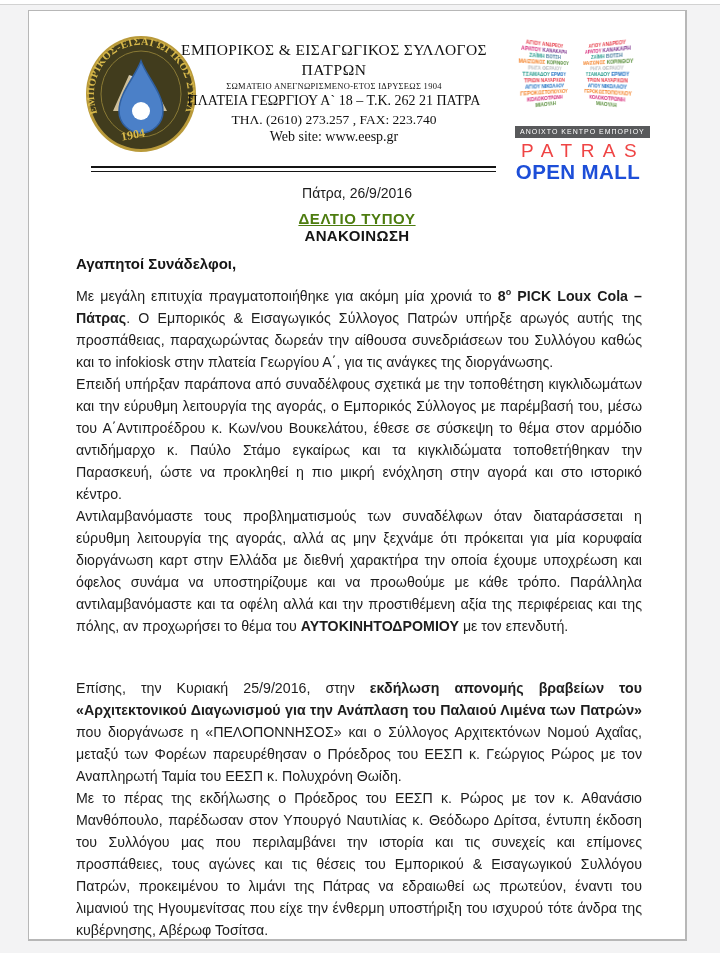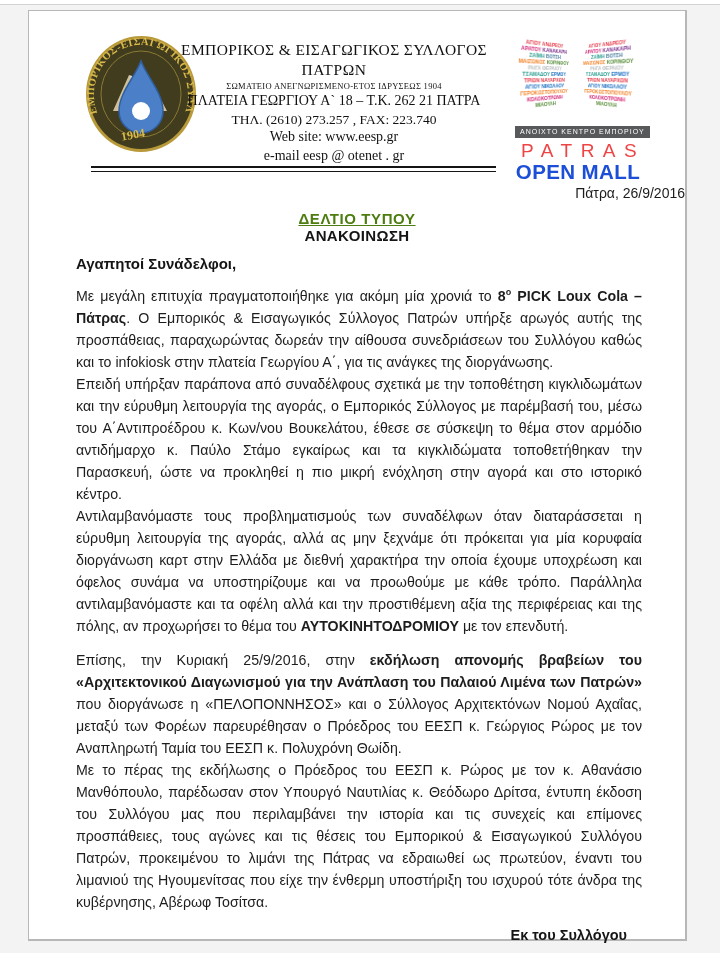--- a/index.html
+++ b/index.html
@@ -27,28 +27,28 @@
               font-size:5px;line-height:6px;font-weight:bold;text-align:center;word-break:break-word;}
   .face-l{left:3px;transform:perspective(120px) rotateY(24deg);}
   .face-r{left:63px;transform:perspective(120px) rotateY(-24deg);}
   .tagline-bar{display:inline-block;background:#58595b;color:#fff;font-size:7px;letter-spacing:1px;
                padding:2.5px 5px;white-space:nowrap;}
   .patras{font-size:19px;color:#ef4444;letter-spacing:8.5px;margin-top:2px;white-space:nowrap;margin-left:6px;}
   .openmall{font-size:20.5px;font-weight:800;color:#1d4ed8;letter-spacing:0.4px;margin-top:-2px;white-space:nowrap;}
   
   .double-rule{margin-left:62px;width:405px;height:3px;border-top:2px solid #141414;border-bottom:1px solid #141414;}
   
-  .date-line{margin-top:13px;text-align:right;font-size:14px;color:#1c1c1c;}
+  .date-line{margin-top:13px;text-align:center;font-size:14px;color:#1c1c1c;}
   .doc-title{margin-top:9px;text-align:center;font-size:15px;font-weight:bold;letter-spacing:0.6px;
              text-decoration:underline;color:#4d7c0f;}
   .doc-subtitle{text-align:center;font-size:15px;font-weight:bold;letter-spacing:0.4px;color:#151515;}
   .salutation{margin:11px 43px 0 47px;font-size:15px;font-weight:bold;color:#151515;}
   .doc-body{margin:13px 43px 0 47px;color:#1d1d1d;}
   .doc-body p{margin:0;font-size:14.2px;line-height:22px;text-align:justify;}
-  .doc-body p.gap{margin-top:12px;}
+  .doc-body p.gap{margin-top:40px;}
   .doc-body .b{font-weight:bold;}
   .doc-body sup{font-size:9px;line-height:0;}
   .closing{margin-top:14px;text-align:right;padding-right:58px;font-size:14.5px;font-weight:bold;color:#151515;}
 </style>
 </head>
 <body>
 
 <div class="viewport">
   <div class="top-strip"></div>
 
@@ -73,21 +73,20 @@
         </svg>
       </div>
 
       <div class="header-text">
         <div class="ht-l1">ΕΜΠΟΡΙΚΟΣ &amp; ΕΙΣΑΓΩΓΙΚΟΣ ΣΥΛΛΟΓΟΣ</div>
         <div class="ht-l2">ΠΑΤΡΩΝ</div>
         <div class="ht-l3">ΣΩΜΑΤΕΙΟ ΑΝΕΓΝΩΡΙΣΜΕΝΟ-ΕΤΟΣ ΙΔΡΥΣΕΩΣ 1904</div>
         <div class="ht-l4">ΠΛΑΤΕΙΑ ΓΕΩΡΓΙΟΥ Α` 18 – Τ.Κ. 262 21 ΠΑΤΡΑ</div>
         <div class="ht-l5">ΤΗΛ. (2610) 273.257 , FAX: 223.740</div>
         <div class="ht-l6">Web site: www.eesp.gr</div>
-        <div class="ht-l7">e-mail  eesp @ otenet . gr</div>
       </div>
 
       <div class="logo-right">
         <div class="cube">
           <div class="cloud-face face-l"><span style="color: rgb(230, 57, 70);">ΑΓΙΟΥ ΑΝΔΡΕΟΥ </span><span style="color: rgb(214, 40, 120);">ΑΡΑΤΟΥ </span><span style="color: rgb(123, 45, 139);">ΚΑΝΑΚΑΡΗ </span><span style="color: rgb(42, 157, 143);">ΖΑΪΜΗ </span><span style="color: rgb(69, 123, 157);">ΒΟΤΣΗ </span><span style="color: rgb(244, 131, 42);">ΜΑΙΖΩΝΟΣ </span><span style="color: rgb(90, 143, 60);">ΚΟΡΙΝΘΟΥ </span><span style="color: rgb(188, 190, 192);">ΡΗΓΑ ΦΕΡΑΙΟΥ </span><span style="color: rgb(42, 157, 143);">ΤΣΑΜΑΔΟΥ </span><span style="color: rgb(29, 111, 194);">ΕΡΜΟΥ </span><span style="color: rgb(230, 57, 70);">ΤΡΙΩΝ ΝΑΥΑΡΧΩΝ </span><span style="color: rgb(29, 111, 194);">ΑΓΙΟΥ ΝΙΚΟΛΑΟΥ </span><span style="color: rgb(244, 131, 42);">ΓΕΡΟΚΩΣΤΟΠΟΥΛΟΥ </span><span style="color: rgb(214, 40, 120);">ΚΟΛΟΚΟΤΡΩΝΗ </span><span style="color: rgb(90, 143, 60);">ΜΙΑΟΥΛΗ </span></div>
           <div class="cloud-face face-r"><span style="color: rgb(230, 57, 70);">ΑΓΙΟΥ ΑΝΔΡΕΟΥ </span><span style="color: rgb(214, 40, 120);">ΑΡΑΤΟΥ </span><span style="color: rgb(123, 45, 139);">ΚΑΝΑΚΑΡΗ </span><span style="color: rgb(42, 157, 143);">ΖΑΪΜΗ </span><span style="color: rgb(69, 123, 157);">ΒΟΤΣΗ </span><span style="color: rgb(244, 131, 42);">ΜΑΙΖΩΝΟΣ </span><span style="color: rgb(90, 143, 60);">ΚΟΡΙΝΘΟΥ </span><span style="color: rgb(188, 190, 192);">ΡΗΓΑ ΦΕΡΑΙΟΥ </span><span style="color: rgb(42, 157, 143);">ΤΣΑΜΑΔΟΥ </span><span style="color: rgb(29, 111, 194);">ΕΡΜΟΥ </span><span style="color: rgb(230, 57, 70);">ΤΡΙΩΝ ΝΑΥΑΡΧΩΝ </span><span style="color: rgb(29, 111, 194);">ΑΓΙΟΥ ΝΙΚΟΛΑΟΥ </span><span style="color: rgb(244, 131, 42);">ΓΕΡΟΚΩΣΤΟΠΟΥΛΟΥ </span><span style="color: rgb(214, 40, 120);">ΚΟΛΟΚΟΤΡΩΝΗ </span><span style="color: rgb(90, 143, 60);">ΜΙΑΟΥΛΗ </span></div>
         </div>
         <div class="tagline-bar">ΑΝΟΙΧΤΟ ΚΕΝΤΡΟ ΕΜΠΟΡΙΟΥ</div>
         <div class="patras">PATRAS</div>
         <div class="openmall">OPEN MALL</div>

